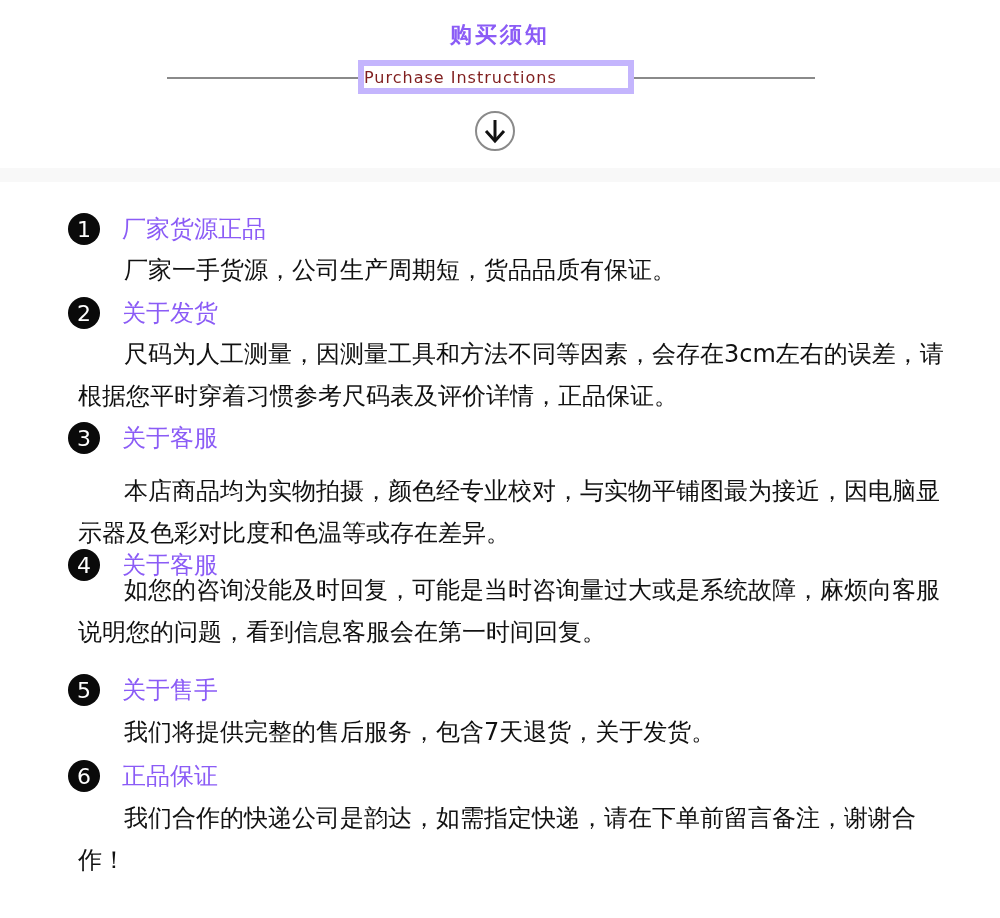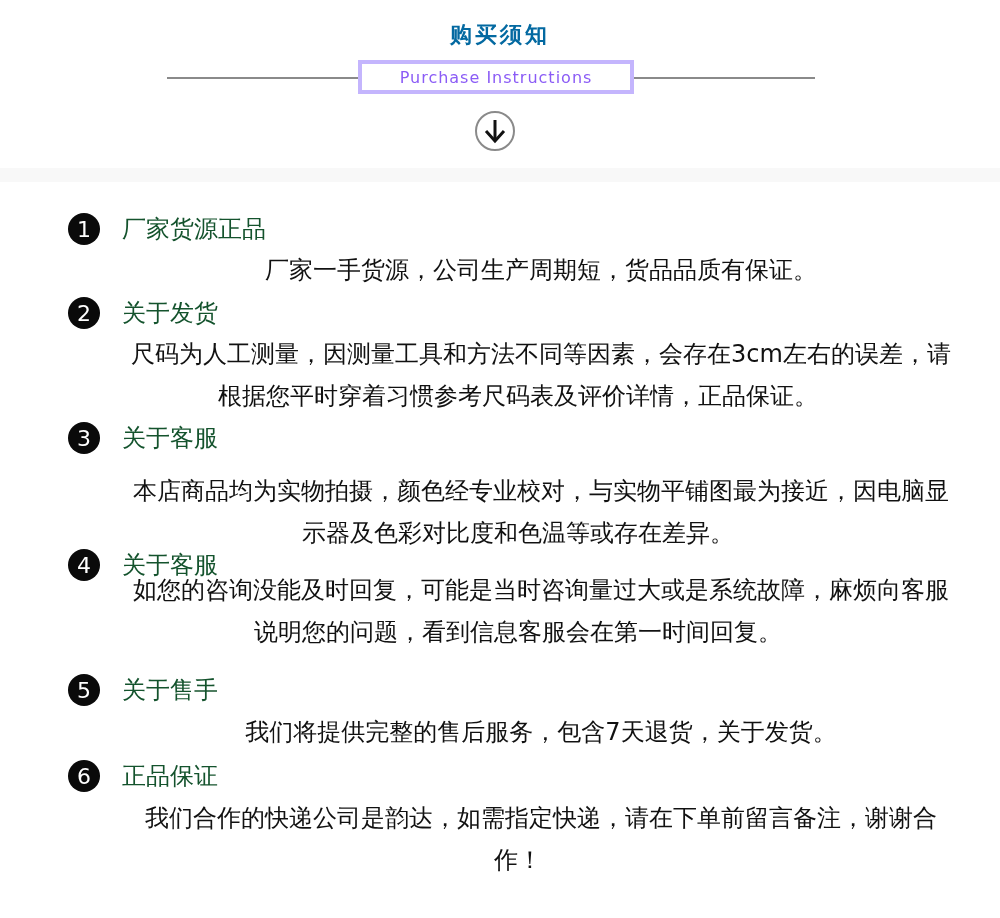--- a/index.html
+++ b/index.html
@@ -4,49 +4,49 @@
 <style>
   html, body { margin: 0; padding: 0; }
   body {
     width: 1000px; height: 918px; background: #ffffff; position: relative; overflow: hidden;
     font-family: "DejaVu Sans", "Liberation Sans", sans-serif; color: #111;
   }
   .header { position: absolute; left: 0; top: 0; width: 1000px; height: 168px; background: #fff; }
   .band { position: absolute; left: 0; top: 168px; width: 1000px; height: 14px; background: #f8f8f8; }
   .title-cn {
     position: absolute; top: 20px; left: 0; width: 1000px; text-align: center;
-    font-size: 22px; font-weight: bold; letter-spacing: 3px; color: #0369a1;
+    font-size: 22px; font-weight: bold; letter-spacing: 3px; color: #8b5cf6;
   }
   .rule { position: absolute; top: 77px; height: 2px; background: #8a8a8a; }
   .rule.left { left: 167px; width: 192px; }
   .rule.right { left: 634px; width: 181px; }
   .title-box {
     position: absolute; left: 358px; top: 60px; width: 276px; height: 34px;
-    border: 4px solid #c4b5fd; box-sizing: border-box; background: #fff;
-    display: flex; align-items: center; justify-content: center;
-    font-family: "DejaVu Sans", sans-serif; font-size: 16px; letter-spacing: 1px; color: #8b5cf6;
+    border: 6px solid #c4b5fd; box-sizing: border-box; background: #fff;
+    display: flex; align-items: center; 
+    font-family: "DejaVu Sans", sans-serif; font-size: 16px; letter-spacing: 1px; color: #7f1d1d;
   }
   .arrow-circle {
     position: absolute; left: 475px; top: 111px; width: 40px; height: 40px;
     border: 2px solid #8a8a8a; border-radius: 50%; box-sizing: border-box;
     display: flex; align-items: center; justify-content: center;
   }
   .content { position: absolute; left: 0; top: 0; width: 1000px; }
   .heading {
     position: absolute; left: 68px; height: 34px; display: flex; align-items: center;
   }
   .badge {
     width: 32px; height: 32px; border-radius: 50%; background: #0a0a0a; color: #fff;
     display: flex; align-items: center; justify-content: center;
     font-family: "DejaVu Sans", sans-serif; font-size: 22px; margin-right: 22px;
   }
-  .heading-text { font-size: 24px; color: #14532d; }
+  .heading-text { font-size: 24px; color: #8b5cf6; }
   .para {
     position: absolute; left: 78px; width: 880px; font-size: 24px; line-height: 42px;
-    text-indent: 46px; color: #111; margin: 0; text-align: center;
+    text-indent: 46px; color: #111; margin: 0;
   }
 </style>
 </head>
 <body>
 
 <div class="header">
   <div class="title-cn">购买须知</div>
   <div class="rule left"></div>
   <div class="rule right"></div>
   <div class="title-box">

